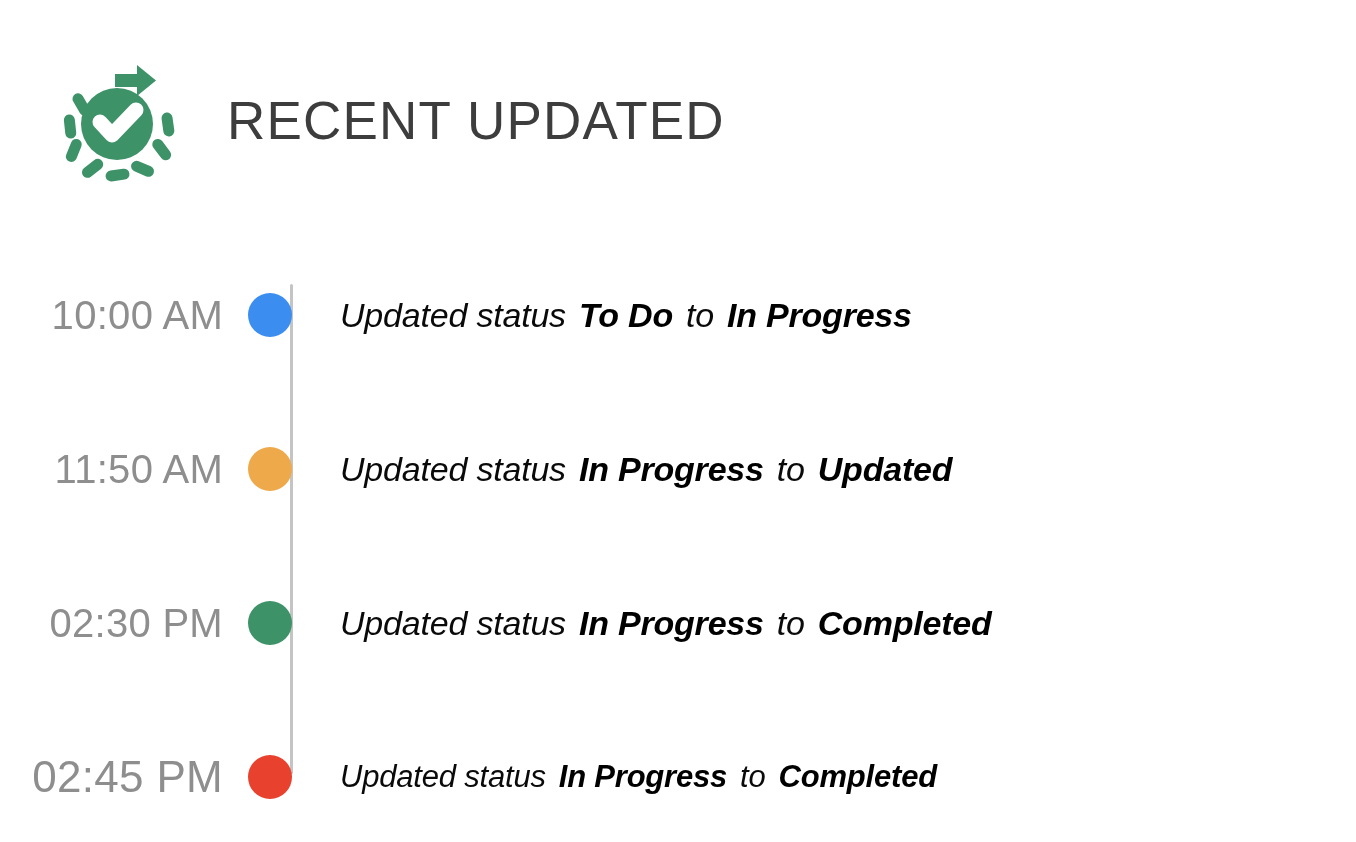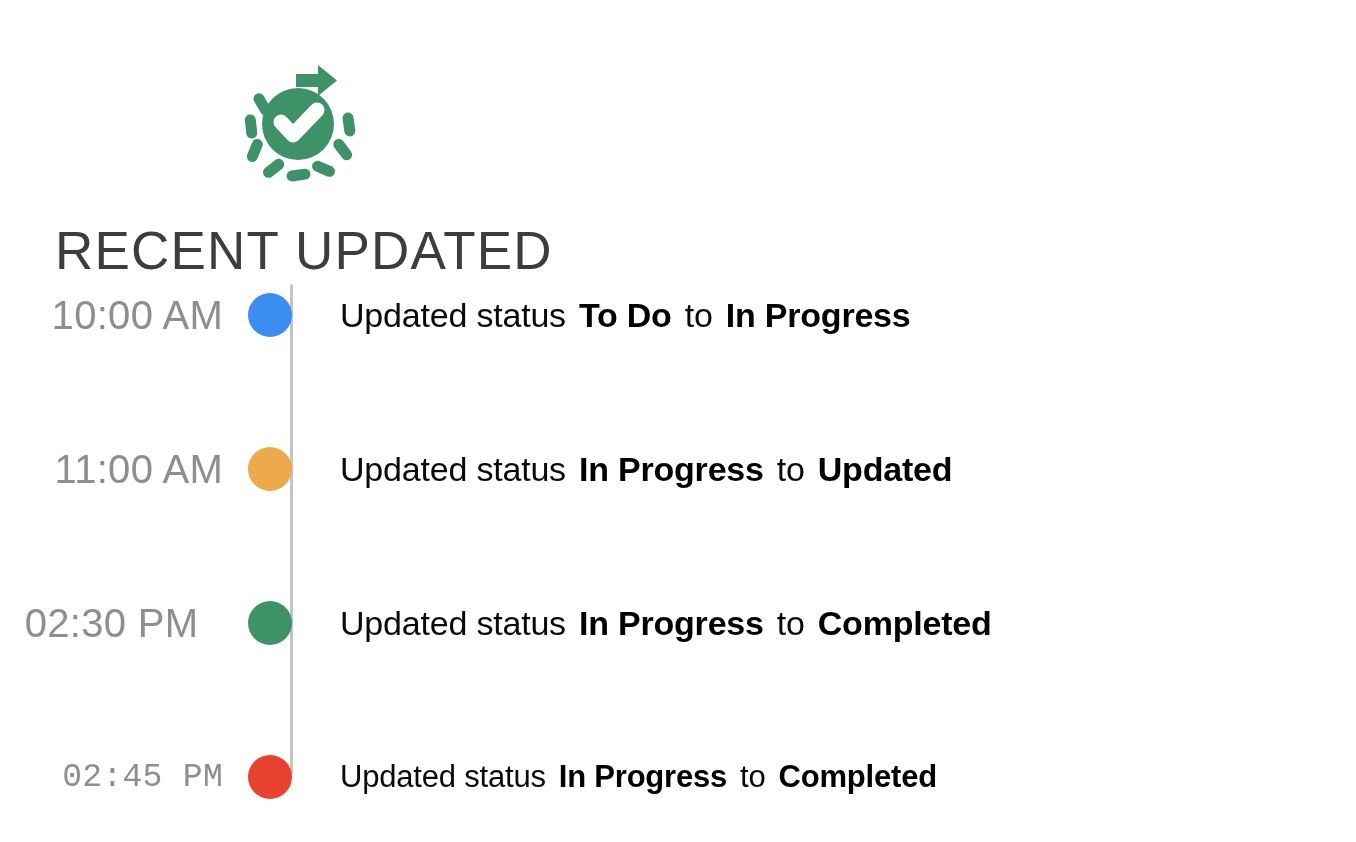--- a/index.html
+++ b/index.html
@@ -20,21 +20,20 @@
   }
 
   
   .header {
     position: absolute;
     left: 55px;
     top: 52px;
     display: flex;
     align-items: center;
     gap: 36px;
-    flex-direction: column;
   }
 
   .brand-icon {
     width: 136px;
     height: 136px;
     flex: 0 0 136px;
     display: block;
   }
 
   .page-title {
@@ -102,36 +101,37 @@
     margin-left: 3px;
   }
 
   .row-text {
     flex: 1 1 auto;
     font-size: 34px;
     color: #0a0a0a;
     font-weight: 300;
     white-space: nowrap;
     letter-spacing: -0.2px;
+    font-style: italic;
   }
 
   .row-text .status {
     font-weight: 700;
     color: #000000;
   }
 
   .row-text .sep {
     font-weight: 300;
   }
 
   .gap { display: inline-block; width: 13px; }
 
   
   .timeline-row.small .row-text { font-size: 31px; }
-  .timeline-row.small .row-time { font-size: 33px; font-family: Liberation Mono, monospace; }
+  .timeline-row.small .row-time { font-size: 44px; }
 </style>
 </head>
 <body>
 
 <div id="page">
 
   <div class="header">
 
     <span class="brand-icon-wrap">
       <svg class="brand-icon" viewBox="0 0 136 136" xmlns="http://www.w3.org/2000/svg">
@@ -166,31 +166,31 @@
       <div class="row-time" style="color: rgb(142, 142, 142);">10:00 AM</div>
       <div class="row-marker">
         <span class="dot" style="background: rgb(59, 142, 240);"></span>
       </div>
       <div class="row-text">
         <span>Updated status</span><span class="gap"></span><span class="status">To Do</span><span class="gap"></span><span class="sep">to</span><span class="gap"></span><span class="status">In Progress</span>
       </div>
     </div>
 
     <div class="timeline-row">
-      <div class="row-time" style="color: rgb(142, 142, 142);">11:00 AM</div>
+      <div class="row-time" style="color: rgb(142, 142, 142);">11:50 AM</div>
       <div class="row-marker">
         <span class="dot" style="background: rgb(237, 169, 74);"></span>
       </div>
       <div class="row-text">
         <span>Updated status</span><span class="gap"></span><span class="status">In Progress</span><span class="gap"></span><span class="sep">to</span><span class="gap"></span><span class="status">Updated</span>
       </div>
     </div>
 
     <div class="timeline-row">
-      <div class="row-time" style="color: rgb(142, 142, 142); text-align: center;">02:30 PM</div>
+      <div class="row-time" style="color: rgb(142, 142, 142);">02:30 PM</div>
       <div class="row-marker">
         <span class="dot" style="background: rgb(61, 146, 104);"></span>
       </div>
       <div class="row-text">
         <span>Updated status</span><span class="gap"></span><span class="status">In Progress</span><span class="gap"></span><span class="sep">to</span><span class="gap"></span><span class="status">Completed</span>
       </div>
     </div>
 
     <div class="timeline-row small">
       <div class="row-time" style="color: rgb(142, 142, 142);">02:45 PM</div>

